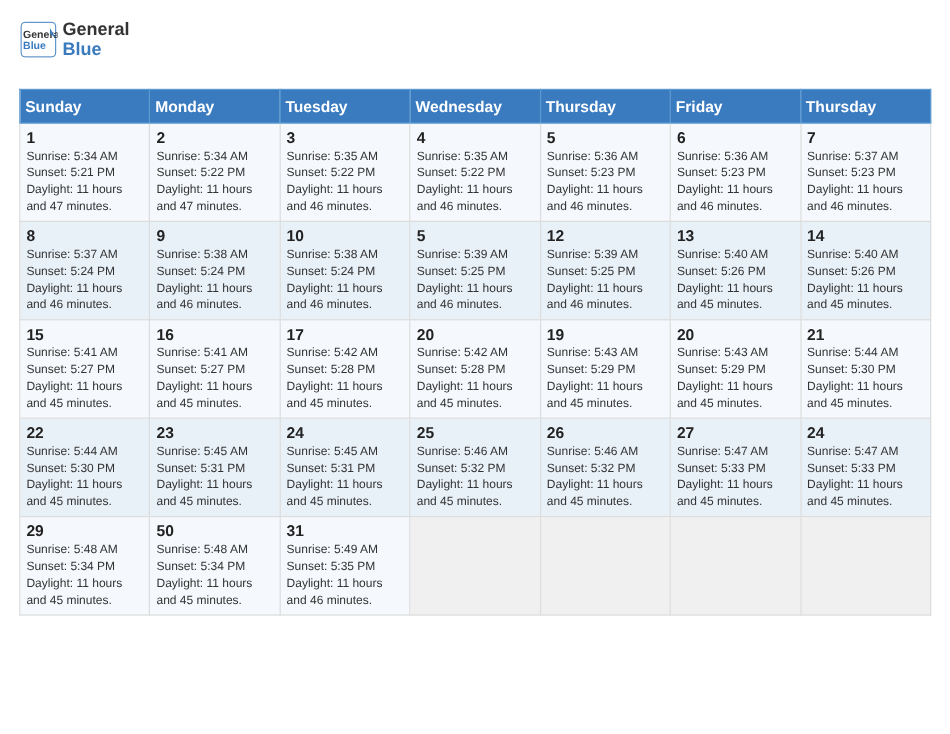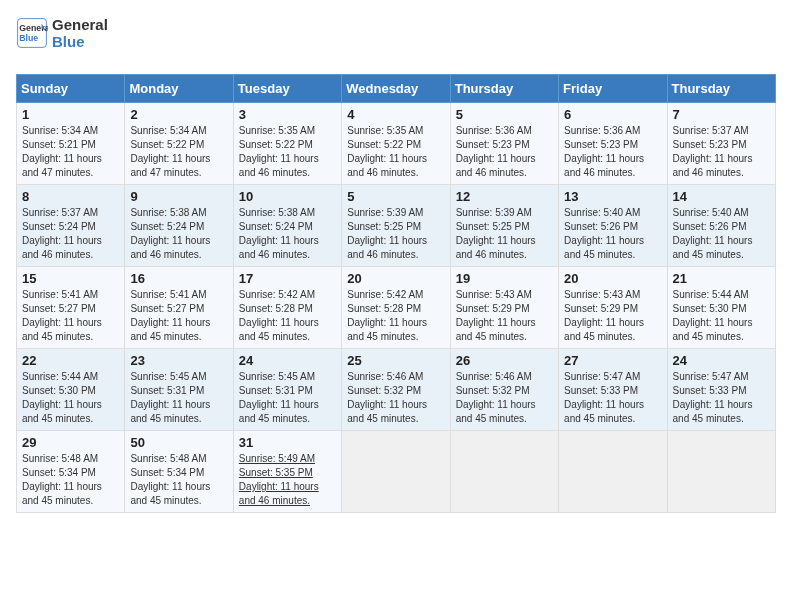--- a/index.html
+++ b/index.html
@@ -300,21 +300,21 @@
 Daylight: 11 hours and 45 minutes.</div>
         </td>
         <td>
           <span class="day-num">50</span>
           <div class="day-detail" style="white-space: pre-line;">Sunrise: 5:48 AM
 Sunset: 5:34 PM
 Daylight: 11 hours and 45 minutes.</div>
         </td>
         <td>
           <span class="day-num">31</span>
-          <div class="day-detail" style="white-space: pre-line; text-decoration: underline;">Sunrise: 5:49 AM
+          <div class="day-detail" style="white-space: pre-line;">Sunrise: 5:49 AM
 Sunset: 5:35 PM
 Daylight: 11 hours and 46 minutes.</div>
         </td>
         <td class="empty-cell"></td>
         <td class="empty-cell"></td>
         <td class="empty-cell"></td>
         <td class="empty-cell"></td>
       </tr>
     </tbody>
 </table>

